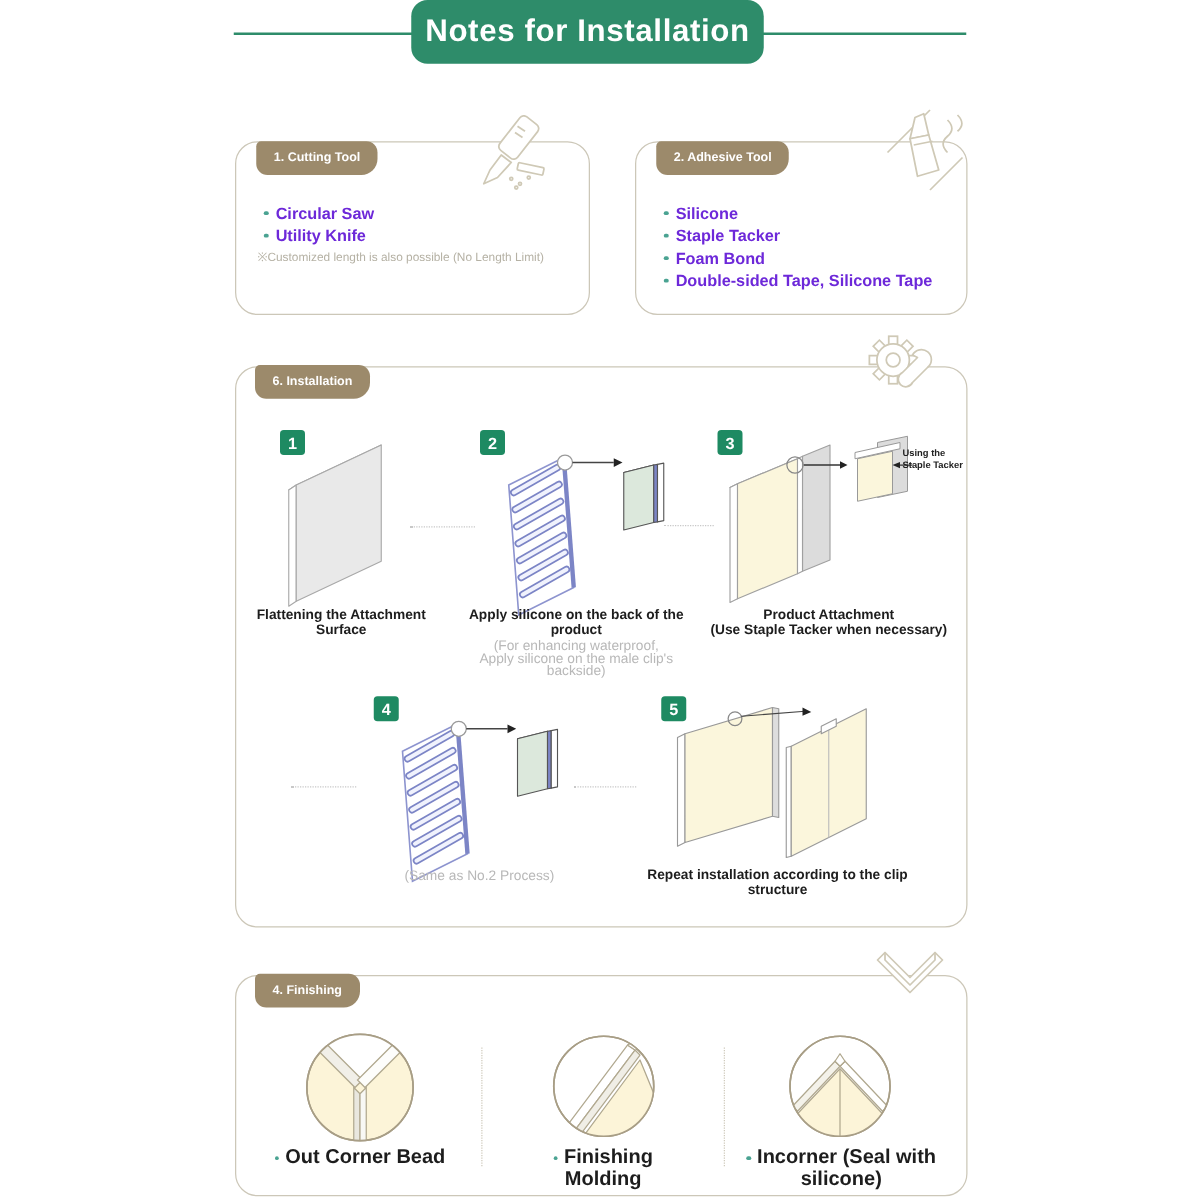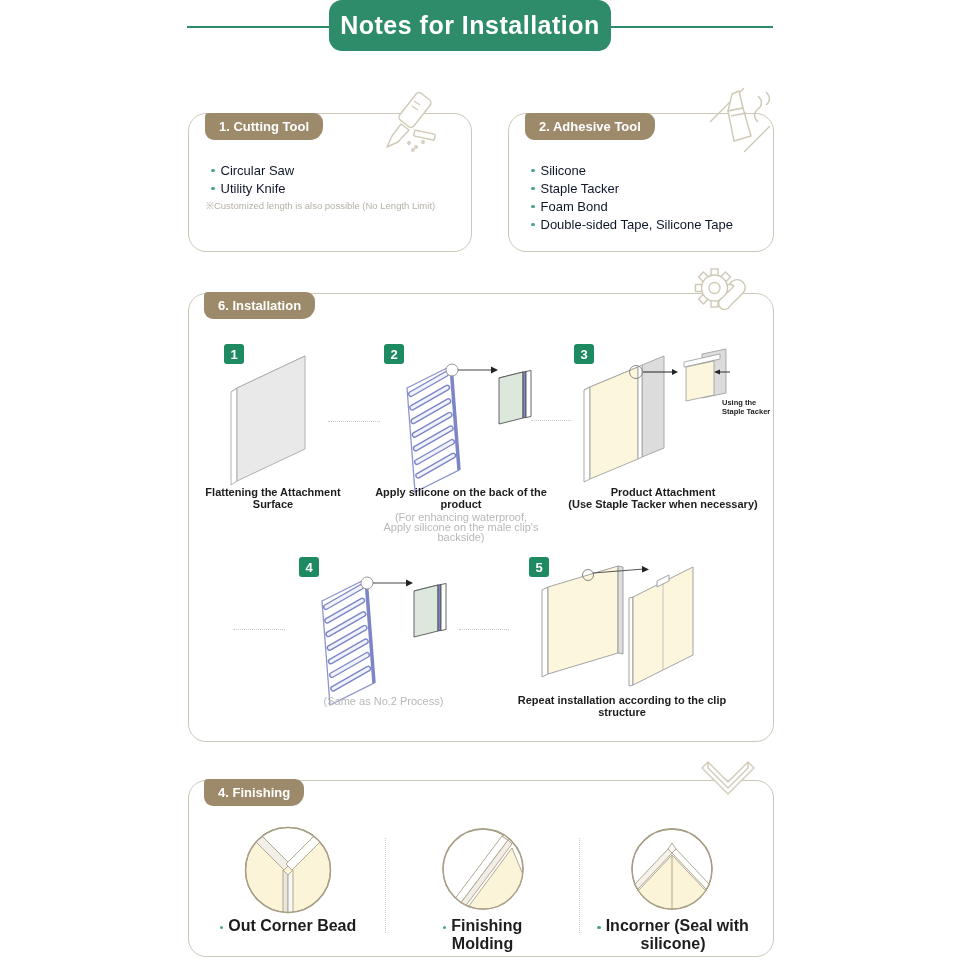--- a/index.html
+++ b/index.html
@@ -13,28 +13,28 @@
         border-radius:13px;display:flex;align-items:center;justify-content:center;}
   .title-banner span{color:#fff;font-size:25px;font-weight:bold;letter-spacing:.5px;}
 
   
   .box{position:absolute;background:#fff;border:1.5px solid #ccc7b8;border-radius:18px;}
   .box1{left:188px;top:113px;width:282px;height:137px;}
   .box2{left:508px;top:113px;width:264px;height:137px;}
   .box3{left:188px;top:293px;width:584px;height:447px;}
   .box4{left:188px;top:780px;width:584px;height:175px;}
   .sec-label{position:absolute;top:-1px;left:16px;height:27px;line-height:27px;background:#9c8a6b;
-        color:#fff;font-size:13px;font-weight:bold;padding:0 14px;border-radius:4px 9px 13px 9px;
+        color:#fff;font-size:10px;font-weight:bold;padding:0 14px;border-radius:4px 9px 13px 9px;
         white-space:nowrap;}
 
   
   .tool-list{position:absolute;left:22px;top:50px;}
   .tool-item{display:flex;align-items:center;margin-bottom:5px;height:13px;}
   .dot{width:3.5px;height:3.5px;border-radius:50%;background:#4aa392;margin-right:6px;flex:none;}
-  .tool-item span{font-size:13px;font-weight:normal;color:#0f172a;white-space:nowrap;}
+  .tool-item span{font-size:13px;font-weight:bold;color:#6d28d9;white-space:nowrap;}
   .note{position:absolute;left:17px;top:85px;font-size:9.5px;color:#b5b1a4;white-space:nowrap;}
 
   
   .badge{position:absolute;width:20px;height:20px;background:#1e8a62;border-radius:3px;color:#fff;
         font-size:13px;font-weight:bold;display:flex;align-items:center;justify-content:center;}
   .cap{position:absolute;text-align:center;font-size:11px;font-weight:bold;color:#1d1d1d;line-height:12px;}
   .cap .sub{font-size:11px;font-weight:normal;color:#b8b8b8;margin-top:2px;line-height:10px;}
   .annot{position:absolute;font-size:7.5px;font-weight:bold;color:#222;line-height:9px;}
 
   .hdots{position:absolute;border-top:1.5px dotted #c8c8c8;height:0;}
@@ -208,21 +208,21 @@
     <line x1="63" y1="26" x2="92" y2="26" stroke="#333" stroke-width="1.1"></line>
     <polygon points="92,23 98,26 92,29" fill="#222"></polygon>
     <g stroke="#999" stroke-width="0.8" stroke-linejoin="round">
       <polygon points="122,8 146,3 146,47 122,52" fill="#dcdcdc"></polygon>
       <polygon points="104,16 140,8 140,13 104,21" fill="#fff"></polygon>
       <polygon points="106,21 134,15 134,49 106,55" fill="#fbf6dc"></polygon>
     </g>
     <line x1="150" y1="26" x2="140" y2="26" stroke="#333" stroke-width="1"></line>
     <polygon points="140,23.5 134,26 140,28.5" fill="#222"></polygon>
   </svg>
-  <div class="annot" style="left:722px;top:358px;width:58px;margin-top:40px;">Using the Staple Tacker</div>
+  <div class="annot" style="left:722px;top:358px;width:58px;">Using the Staple Tacker</div>
 
   <svg class="abs" style="left:310px;top:565px;" width="140" height="142" viewBox="0 0 140 142">
     <polygon points="12,36 56,14 64,118 20,140" fill="#fff" stroke="#8d94cf" stroke-width="1.3"></polygon>
     <line x1="56" y1="14" x2="64" y2="118" stroke="#7c85c6" stroke-width="3.5"></line>
     <g stroke="#7c85c6" stroke-width="6" stroke-linecap="round">
       <line x1="16" y1="42" x2="51" y2="22"></line>
         <line x1="17.2" y1="55.6" x2="52.2" y2="35.6"></line>
       <line x1="18.4" y1="69.2" x2="53.4" y2="49.2"></line>
         <line x1="19.6" y1="82.8" x2="54.6" y2="62.8"></line>
       <line x1="20.8" y1="96.4" x2="55.8" y2="76.4"></line>

